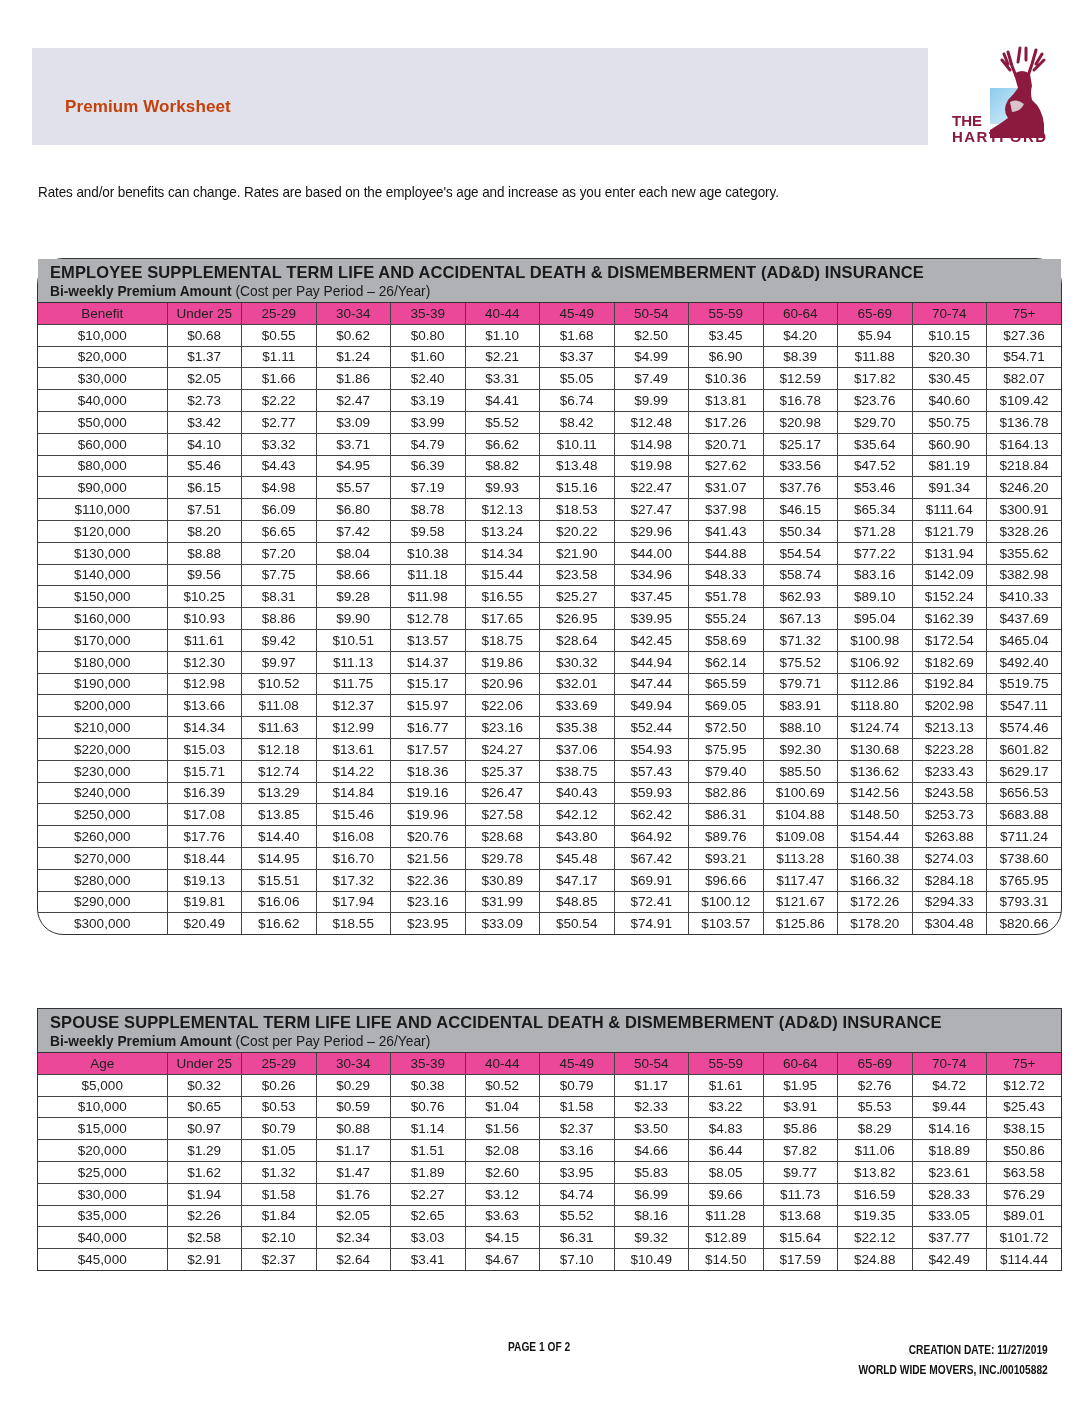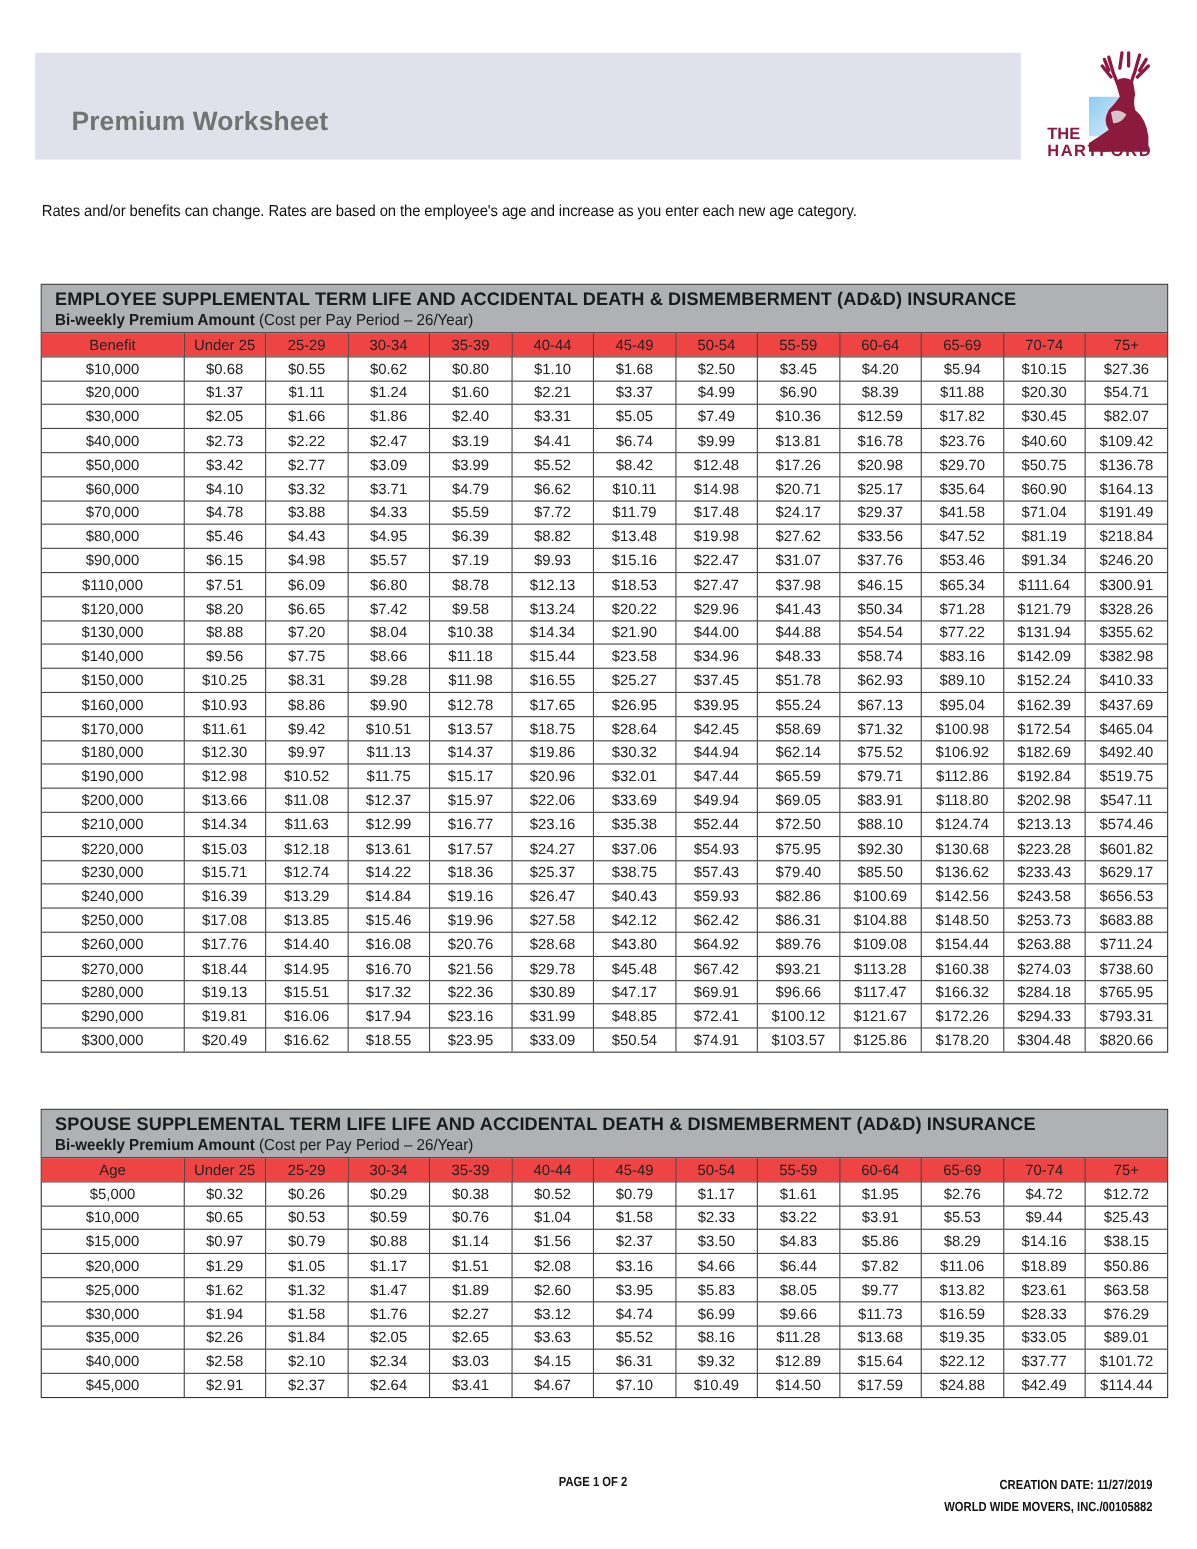--- a/index.html
+++ b/index.html
@@ -1,36 +1,36 @@
 <!DOCTYPE html>
 <html><head>
 <meta charset="utf-8">
 <style>
   html, body { margin: 0; padding: 0; background: #ffffff; }
   body { width: 1088px; height: 1408px; position: relative; overflow: hidden;
          font-family: "Liberation Sans", sans-serif; color: #111; }
   .header-band { position: absolute; left: 32px; top: 48px; width: 896px; height: 97px;
                  background: #e0e1ea; }
-  .page-title { position: absolute; left: 65px; top: 97px; font-size: 24px; font-weight: bold;
-                color: #737373; letter-spacing: 0.1px; }
+  .page-title { position: absolute; left: 65px; top: 97px; font-size: 17px; font-weight: bold;
+                color: #c2410c; letter-spacing: 0.1px; }
   .logo { position: absolute; left: 950px; top: 46px; width: 100px; height: 100px; }
   .notice { position: absolute; left: 38px; top: 184px; font-size: 14.5px; color: #111;
             transform: scaleX(0.93); transform-origin: left top; letter-spacing: -0.1px; }
 
   .table-wrap { position: absolute; left: 37px; width: 1025px; border: 1.5px solid #333; box-sizing: border-box; }
-  #emp-wrap { top: 258px; }
+  #emp-wrap { top: 258px; border-radius: 26px; }
   #sp-wrap { top: 1008px; }
   .tbl-head { background: #b0b1b5; padding: 3px 0 2px 12px; border-bottom: 1.5px solid #333; }
   .tbl-title { font-size: 16.5px; font-weight: bold; color: #1a1a1a; line-height: 20px; letter-spacing: 0.1px; }
   .tbl-sub { font-size: 14.5px; color: #1a1a1a; line-height: 18px; transform: scaleX(0.95); transform-origin: left; }
   .tbl-sub b { font-weight: bold; }
   table { border-collapse: collapse; width: 100%; table-layout: fixed; }
   td, th { border: 1px solid #444; text-align: center; font-size: 13.5px; font-weight: normal;
            height: 20.8px; padding: 0; color: #222; white-space: nowrap; }
-  th { background: #ef4444; }
+  th { background: #ec4899; }
   tr td:first-child, tr th:first-child { border-left: none; }
   tr td:last-child, tr th:last-child { border-right: none; }
   tbody tr:last-child td { border-bottom: none; }
   thead tr th { border-top: none; }
   col.c0 { width: 129px; }
 
   .footer-page { position: absolute; left: 508px; top: 1340px; font-size: 12px; font-weight: bold;
                  transform: scaleX(0.85); transform-origin: left top; color: #111; }
   .footer-right { position: absolute; right: 40px; top: 1340px; text-align: right; font-size: 12px;
                   font-weight: bold; line-height: 20px; color: #111; transform: scaleX(0.85); transform-origin: right top; }
@@ -185,35 +185,20 @@
           <td>$6.62</td>
           <td>$10.11</td>
           <td>$14.98</td>
           <td>$20.71</td>
           <td>$25.17</td>
           <td>$35.64</td>
           <td>$60.90</td>
           <td>$164.13</td>
         </tr>
         <tr>
-          <td>$70,000</td>
-          <td>$4.78</td>
-          <td>$3.88</td>
-          <td>$4.33</td>
-          <td>$5.59</td>
-          <td>$7.72</td>
-          <td>$11.79</td>
-          <td>$17.48</td>
-          <td>$24.17</td>
-          <td>$29.37</td>
-          <td>$41.58</td>
-          <td>$71.04</td>
-          <td>$191.49</td>
-        </tr>
-        <tr>
           <td>$80,000</td>
           <td>$5.46</td>
           <td>$4.43</td>
           <td>$4.95</td>
           <td>$6.39</td>
           <td>$8.82</td>
           <td>$13.48</td>
           <td>$19.98</td>
           <td>$27.62</td>
           <td>$33.56</td>

